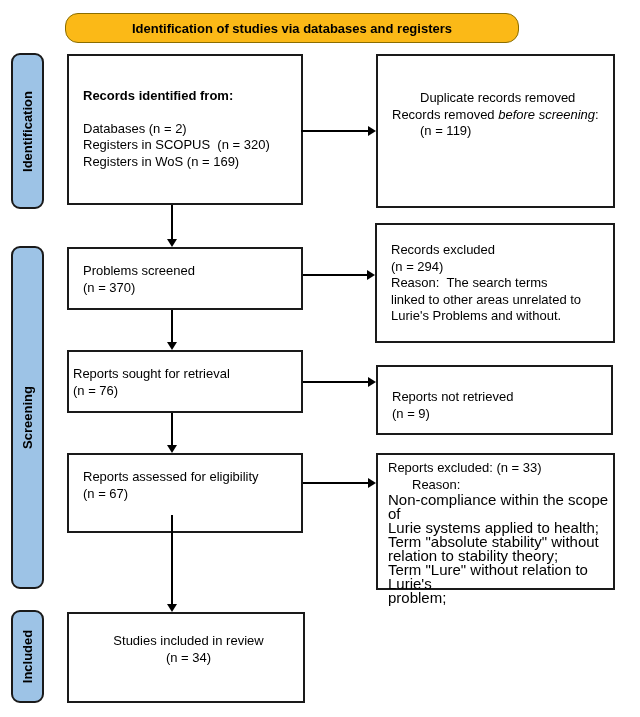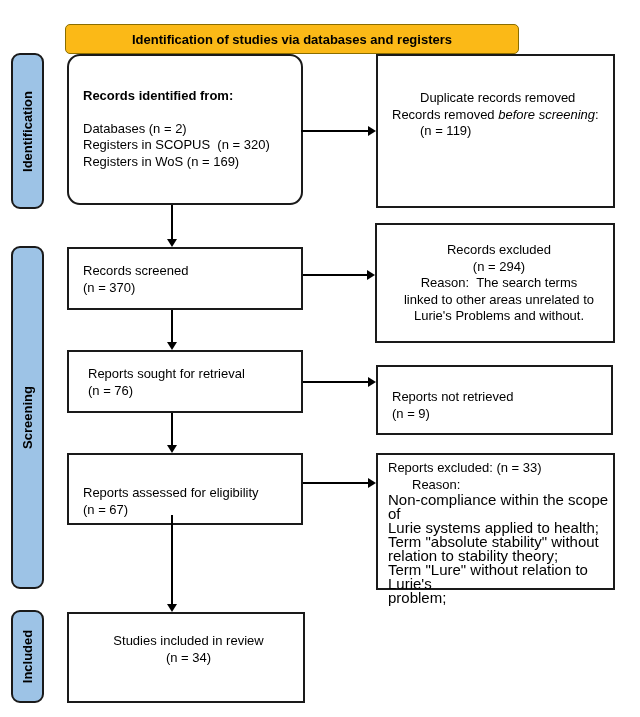--- a/index.html
+++ b/index.html
@@ -2,22 +2,22 @@
 <html><head>
 <meta charset="utf-8">
 <style>
   html,body { margin:0; padding:0; background:#ffffff; }
   #canvas {
     position:relative; width:640px; height:717px; background:#ffffff;
     font-family:"Liberation Sans", sans-serif; color:#000; overflow:hidden;
   }
   
   .banner {
-    position:absolute; left:65px; top:24px; width:452px; height:28px;
-    background:#FBB917; border:1px solid #8a6d00; border-radius:5px;
+    position:absolute; left:65px; top:13px; width:452px; height:28px;
+    background:#FBB917; border:1px solid #8a6d00; border-radius:13px;
     display:flex; align-items:center; justify-content:center;
     font-weight:bold; font-size:13px;
   }
   
   .stage {
     position:absolute; left:11px; width:33px; background:#9DC3E6;
     border:2px solid #1a1a1a; border-radius:9px;
     display:flex; align-items:center; justify-content:center; box-sizing:border-box;
   }
   .stage span {
@@ -32,27 +32,27 @@
     position:absolute; background:#fff; border:2px solid #1a1a1a;
     box-sizing:border-box; font-size:13px; line-height:16.5px;
   }
   .line  { white-space:pre-wrap; }
   .bold  { font-weight:bold; }
   .ital  { font-style:italic; }
   .indent { padding-left:28px; }
   .indent-sm { padding-left:24px; }
   .small { font-size:15px; line-height:14px; }
   .gap   { height:16px; }
-  .box-b1 { left:67px;  top:54px;  width:236px; height:151px; padding:32px 8px 0 14px;border-radius:13px; }
+  .box-b1 { left:67px;  top:54px;  width:236px; height:151px; padding:32px 8px 0 14px; }
   .box-b2 { left:67px;  top:247px; width:236px; height:63px;  padding:14px 8px 0 14px; }
-  .box-b3 { left:67px;  top:350px; width:236px; height:63px;  padding:14px 8px 0 19px; }
-  .box-b4 { left:67px;  top:453px; width:236px; height:72px;  padding:30px 8px 0 14px; }
+  .box-b3 { left:67px;  top:350px; width:236px; height:63px;  padding:14px 8px 0 4px; }
+  .box-b4 { left:67px;  top:453px; width:236px; height:80px;  padding:14px 8px 0 14px; }
   .box-b5 { left:67px;  top:612px; width:238px; height:91px;  padding:19px 8px 0 13px; text-align:center; }
   .box-r1 { left:376px; top:54px;  width:239px; height:154px; padding:34px 8px 0 14px; }
-  .box-r2 { left:375px; top:223px; width:240px; height:120px; padding:17px 6px 0 14px;text-align:center; }
+  .box-r2 { left:375px; top:223px; width:240px; height:120px; padding:17px 6px 0 14px; }
   .box-r3 { left:376px; top:365px; width:237px; height:70px;  padding:22px 8px 16px 14px; }
   .box-r4 { left:376px; top:453px; width:239px; height:137px; padding:5px 4px 0 10px; }
   
   .arrow-v { position:absolute; width:2px; background:#000; }
   .arrow-v::after {
     content:""; position:absolute; left:-4px; bottom:-8px;
     border:5px solid transparent; border-bottom:0; border-top:8px solid #000;
   }
   .arrow-h { position:absolute; height:2px; background:#000; }
   .arrow-h::after {
@@ -87,21 +87,21 @@
 
   <div class="box box-b1">
     <div class="line bold">Records identified from:</div>
     <div class="gap"></div>
     <div class="line">Databases (n = 2)</div>
     <div class="line">Registers in SCOPUS  (n = 320)</div>
     <div class="line">Registers in WoS (n = 169)</div>
   </div>
 
   <div class="box box-b2">
-    <div class="line">Records screened</div>
+    <div class="line">Problems screened</div>
     <div class="line">(n = 370)</div>
   </div>
 
   <div class="box box-b3">
     <div class="line">Reports sought for retrieval</div>
     <div class="line">(n = 76)</div>
   </div>
 
   <div class="box box-b4">
     <div class="line">Reports assessed for eligibility</div>

